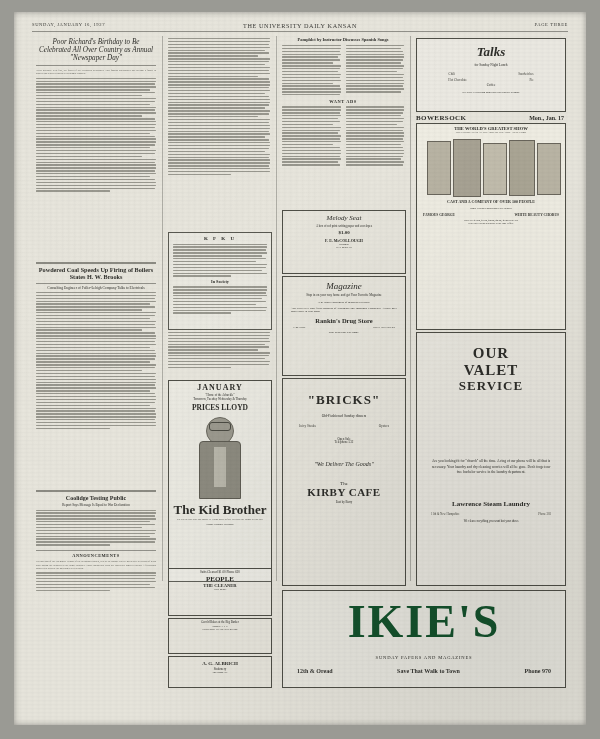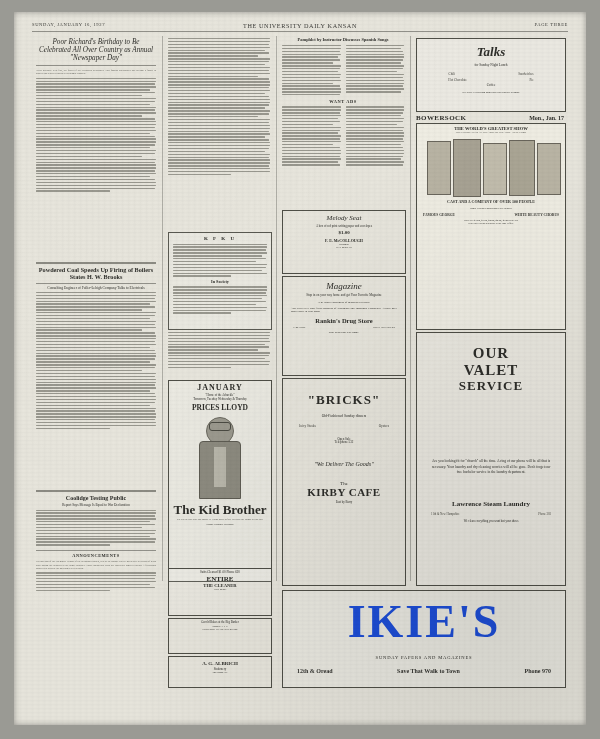--- a/index.html
+++ b/index.html
@@ -303,21 +303,21 @@
         <div style="position:absolute;left:50%;top:28px;transform:translateX(-50%);width:40px;height:56px;background:#8d8b80;border:1px solid #5e5c53;border-radius:4px 4px 0 0;"></div>
         <div style="position:absolute;left:50%;top:34px;transform:translateX(-50%);width:12px;height:40px;background:#b9b7ab;"></div>
       </div>
       <div class="hl" style="font-size:13px;font-weight:bold;line-height:1;margin:1px 0;">The Kid Brother</div>
       <div class="tiny" style="margin:2px 5px 0;text-align:center;">Put this in your pipe and smoke it! Laugh more before you start the laughs in this one!</div>
       <div class="hl" style="font-size:2.8px;margin-top:2px;">"Make Scrappy Returns"</div>
     </div>
 
     <div class="adbox" style="left:154px;top:556px;width:102px;height:46px;background:rgba(255,255,255,.1);">
       <div class="hl" style="font-size:3.2px;margin:2px 0 1px;">Suits Cleaned $1.00 Phone 620</div>
-      <div class="hl" style="font-size:7px;font-weight:bold;line-height:1;">ENTIRE</div>
+      <div class="hl" style="font-size:7px;font-weight:bold;line-height:1;">PEOPLE</div>
       <div class="hl" style="font-size:4.6px;font-weight:bold;">THE CLEANER</div>
       <div class="hl" style="font-size:2.8px;">1107 Mass.</div>
     </div>
 
     <div class="adbox" style="left:154px;top:606px;width:102px;height:34px;">
       <div class="hl" style="font-size:3px;margin:2px 0 1px;">Gerold Bakes at the Big Barker</div>
       <div class="hl" style="font-size:2.8px;">Shows: 3-7-9</div>
       <div class="hl" style="font-size:2.8px;">Prices Mat. 15-35c   Nite 25-50c</div>
     </div>
 
@@ -497,21 +497,21 @@
       <div class="hl" style="font-size:3.6px;margin:66px 14px 0;line-height:1.5;text-align:center;">Are you looking fit for "church" all the time. A ring of our phone will be all that is necessary. Your laundry and dry cleaning worries will all be gone. Don't forget our free bachelor service in the laundry department.</div>
       <div class="hl" style="font-size:7px;font-weight:bold;margin:26px 0 3px;">Lawrence Steam Laundry</div>
       <div style="display:flex;justify-content:space-between;padding:0 14px;font-size:3px;color:#4d4d46;">
         <span>11th &amp; New Hampshire</span>
         <span>Phone 303</span>
       </div>
       <div class="hl" style="font-size:3px;margin-top:4px;">We clean everything you want but your shoes</div>
     </div>
 
     <div class="adbox" style="left:268px;top:578px;width:282px;height:96px;background:rgba(255,255,255,.12);">
-      <div class="hl" style="font-size:46px;font-weight:bold;letter-spacing:2px;line-height:1;margin:8px 0 0;color:#1d4ed8;">IKIE'S</div>
+      <div class="hl" style="font-size:46px;font-weight:bold;letter-spacing:2px;line-height:1;margin:8px 0 0;color:#14532d;">IKIE'S</div>
       <div class="hl" style="font-size:4.6px;letter-spacing:.8px;margin:10px 0 8px;">SUNDAY PAPERS AND MAGAZINES</div>
       <div style="display:flex;justify-content:space-between;padding:0 14px;align-items:baseline;">
         <span style="font-size:6px;font-weight:bold;color:#33332f;">12th &amp; Oread</span>
         <span style="font-size:6px;font-weight:bold;color:#33332f;">Save That Walk to Town</span>
         <span style="font-size:6px;font-weight:bold;color:#33332f;">Phone 970</span>
       </div>
     </div>
 
     <div class="grain"></div>
   </div>

